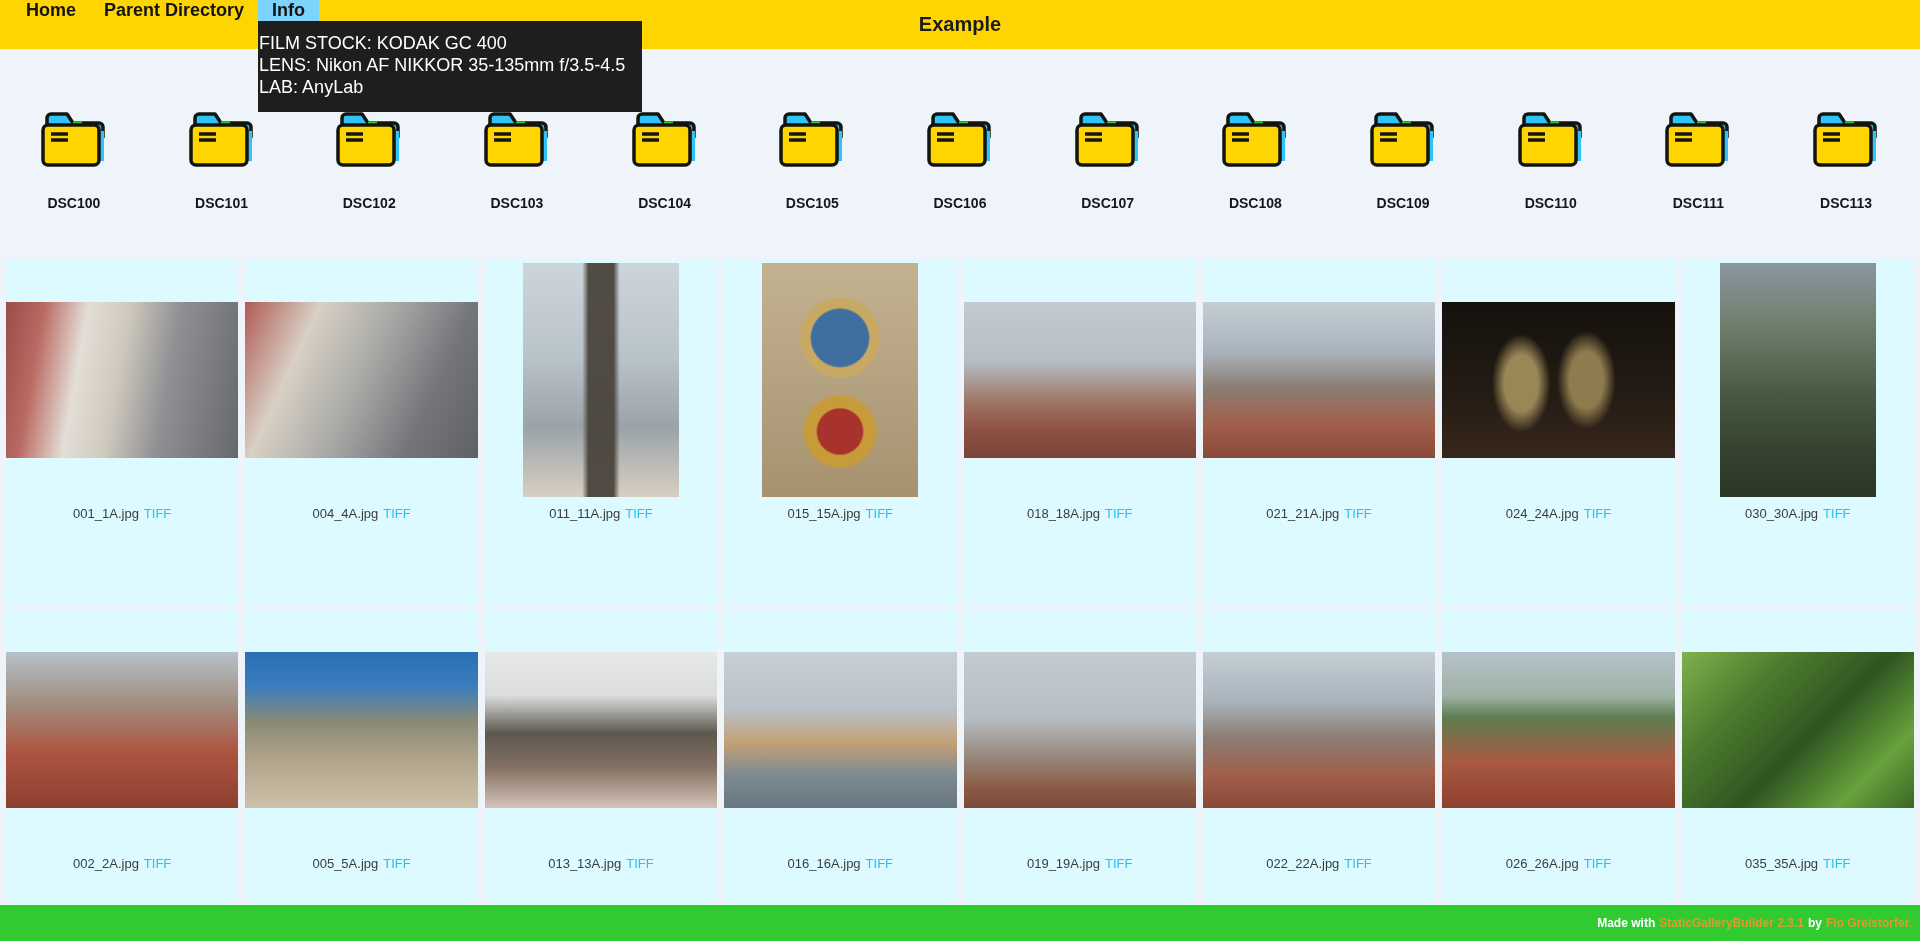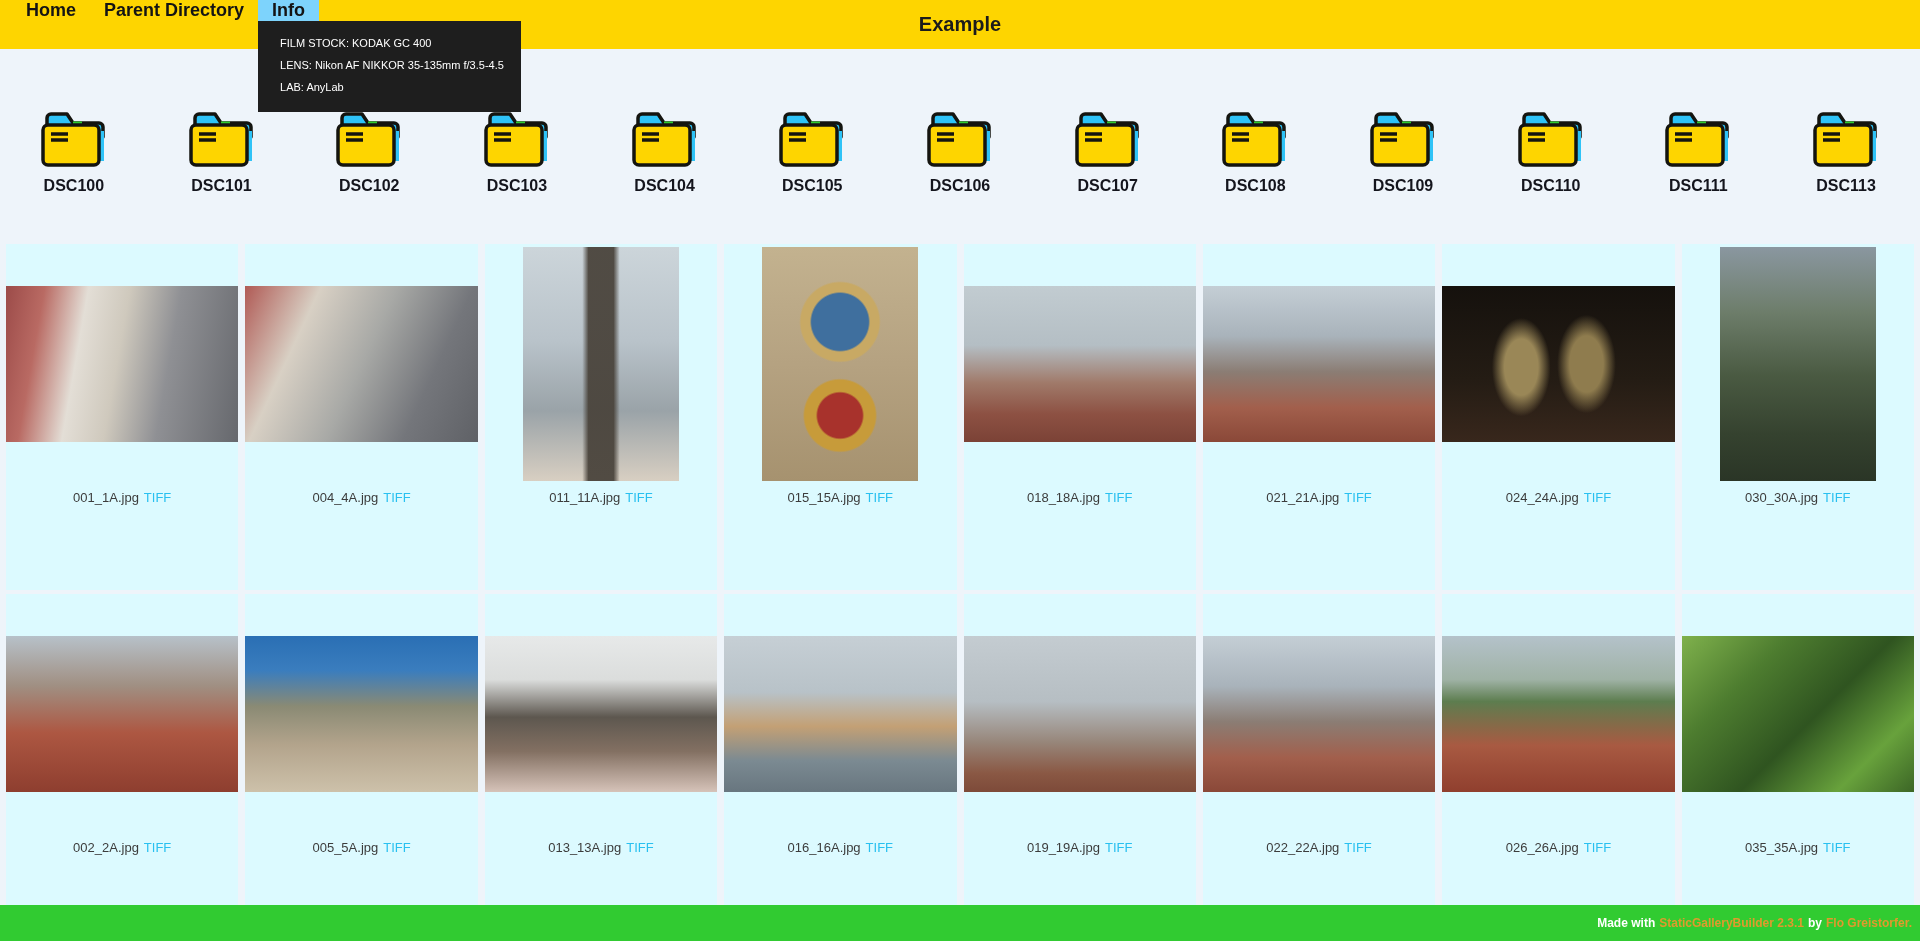--- a/index.html
+++ b/index.html
@@ -25,37 +25,37 @@
   .nav-title {
     position:absolute; left:0; right:0; top:0; height:49px;
     display:flex; align-items:center; justify-content:center;
     font-size:20px; font-weight:700; color:#1b1b1b; pointer-events:none;
   }
 
   
   .tooltip {
     position:absolute; top:100%; left:0;
     background:#1E1E1E; color:#fff;
-    padding:11px 17px 14px 22px;
-    font-size:11px; font-weight:400; line-height:22px;
+    padding:11px 17px 14px 1px;
+    font-size:18px; font-weight:400; line-height:22px;
     white-space:nowrap; z-index:40; cursor:default;
   }
 
   
   .folder-strip {
     margin-top:56px;
     display:flex; width:100%;
   }
   .folder {
     flex:1; display:flex; flex-direction:column; align-items:center;
     cursor:pointer;
   }
   .folder-icon { width:70px; height:66px; display:block; }
   .folder-label {
-    margin-top:6px; font-size:16px; font-weight:700; color:#14151d;
+    margin-top:24px; font-size:14px; font-weight:700; color:#14151d;
   }
 
   
   .grid {
     margin-top:49px;
     padding:0 6px;
     display:grid;
     grid-template-columns:repeat(8, 1fr);
     gap:4px 7px;
     position:relative; z-index:1;

